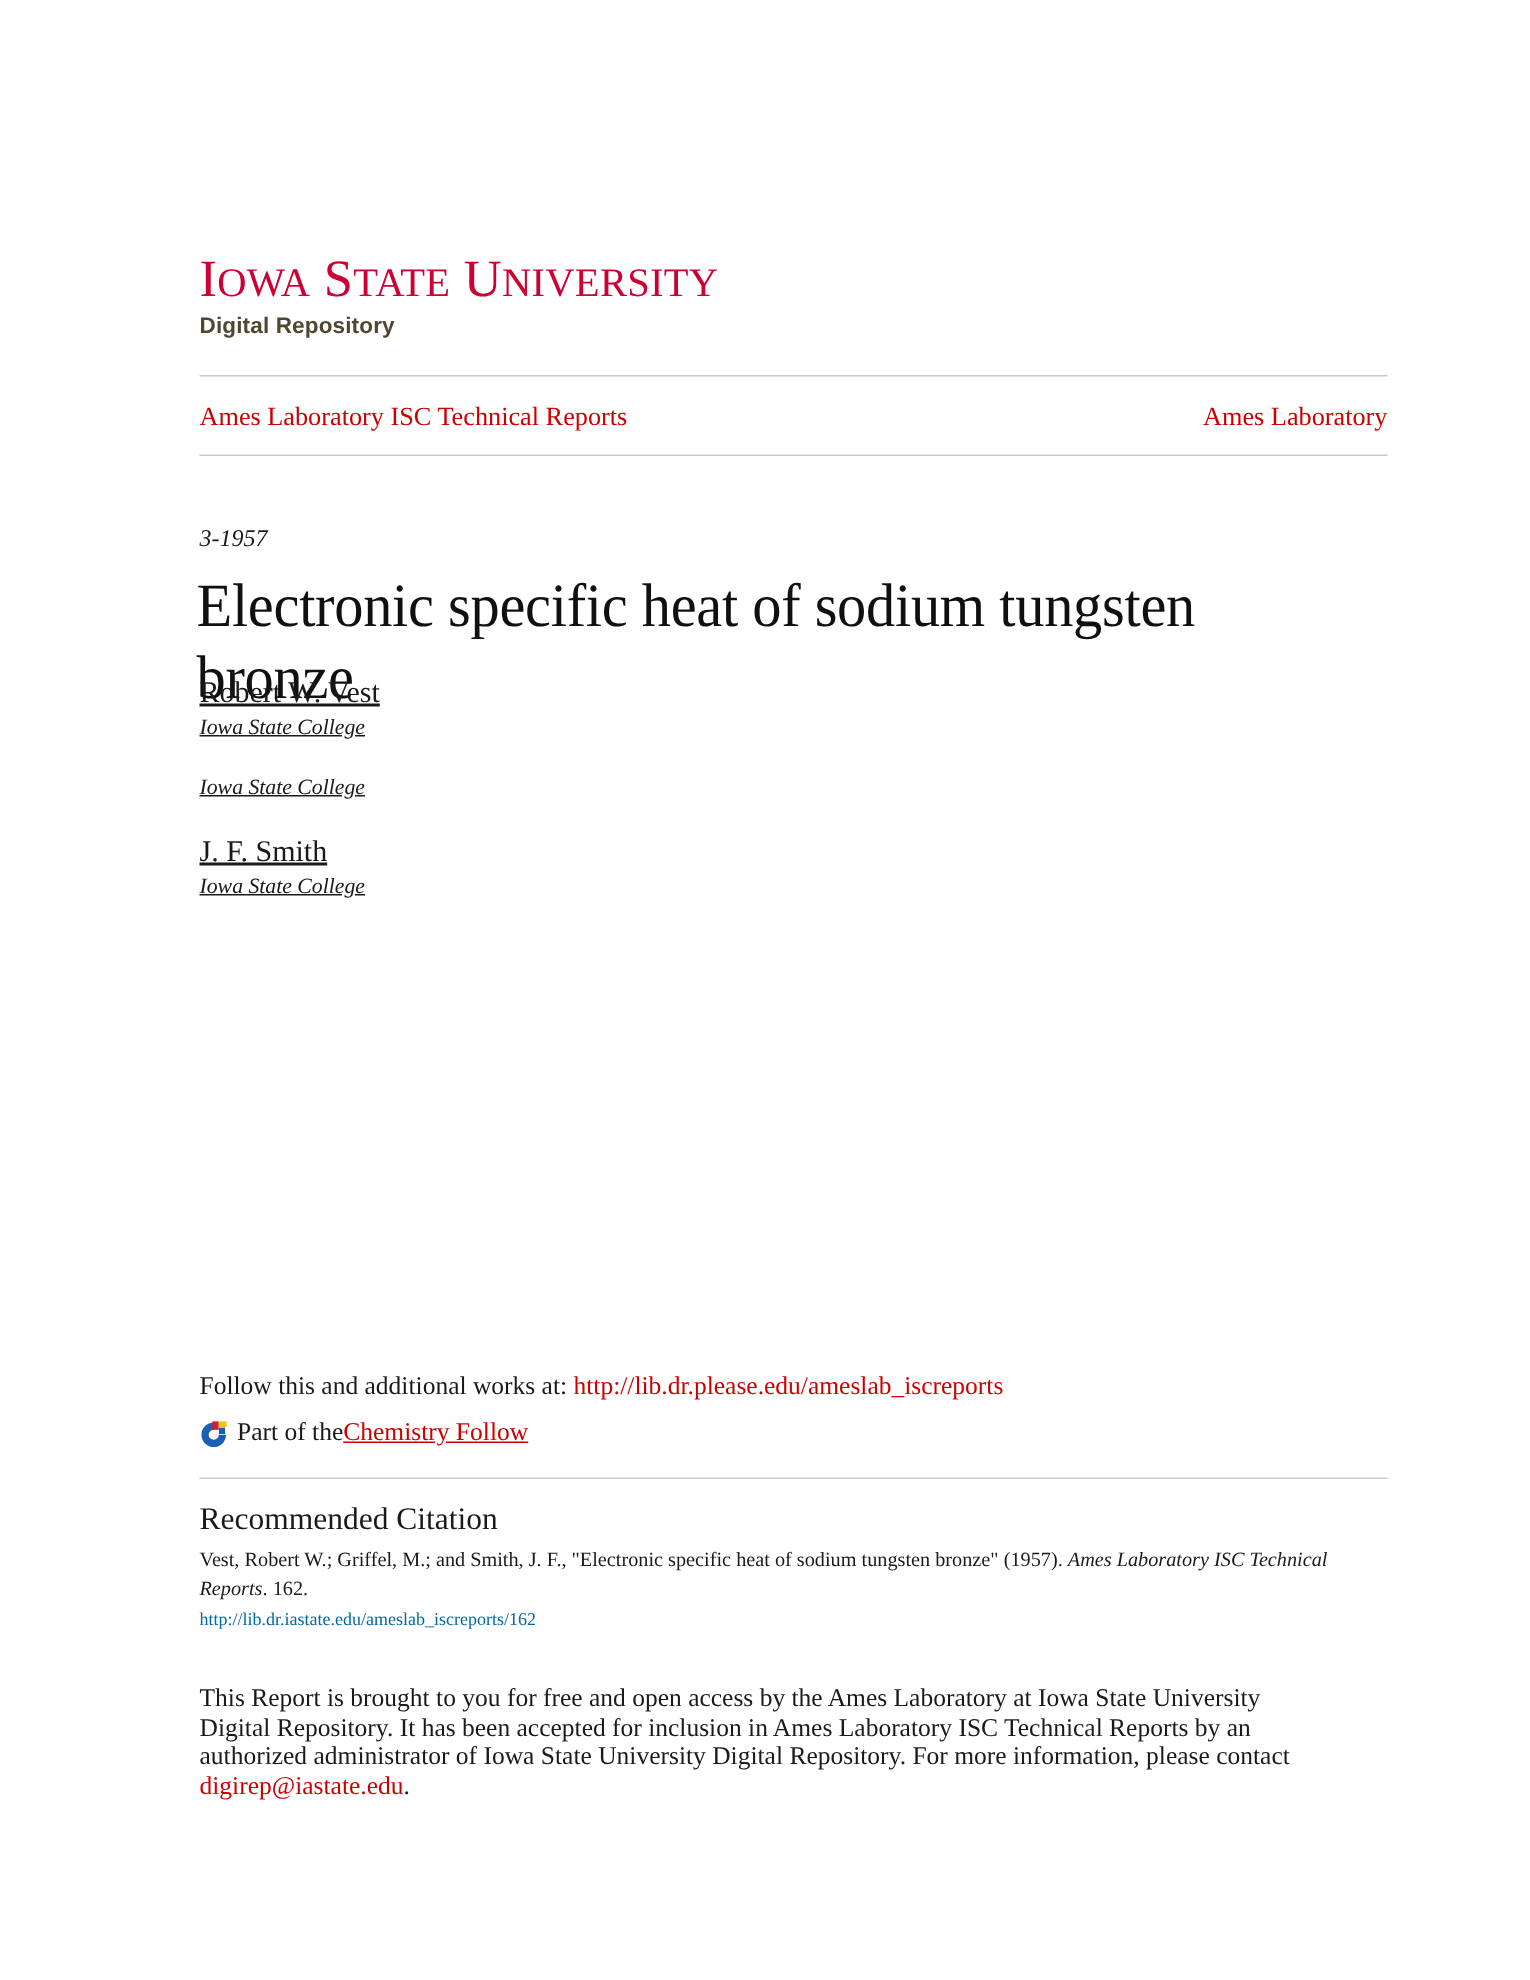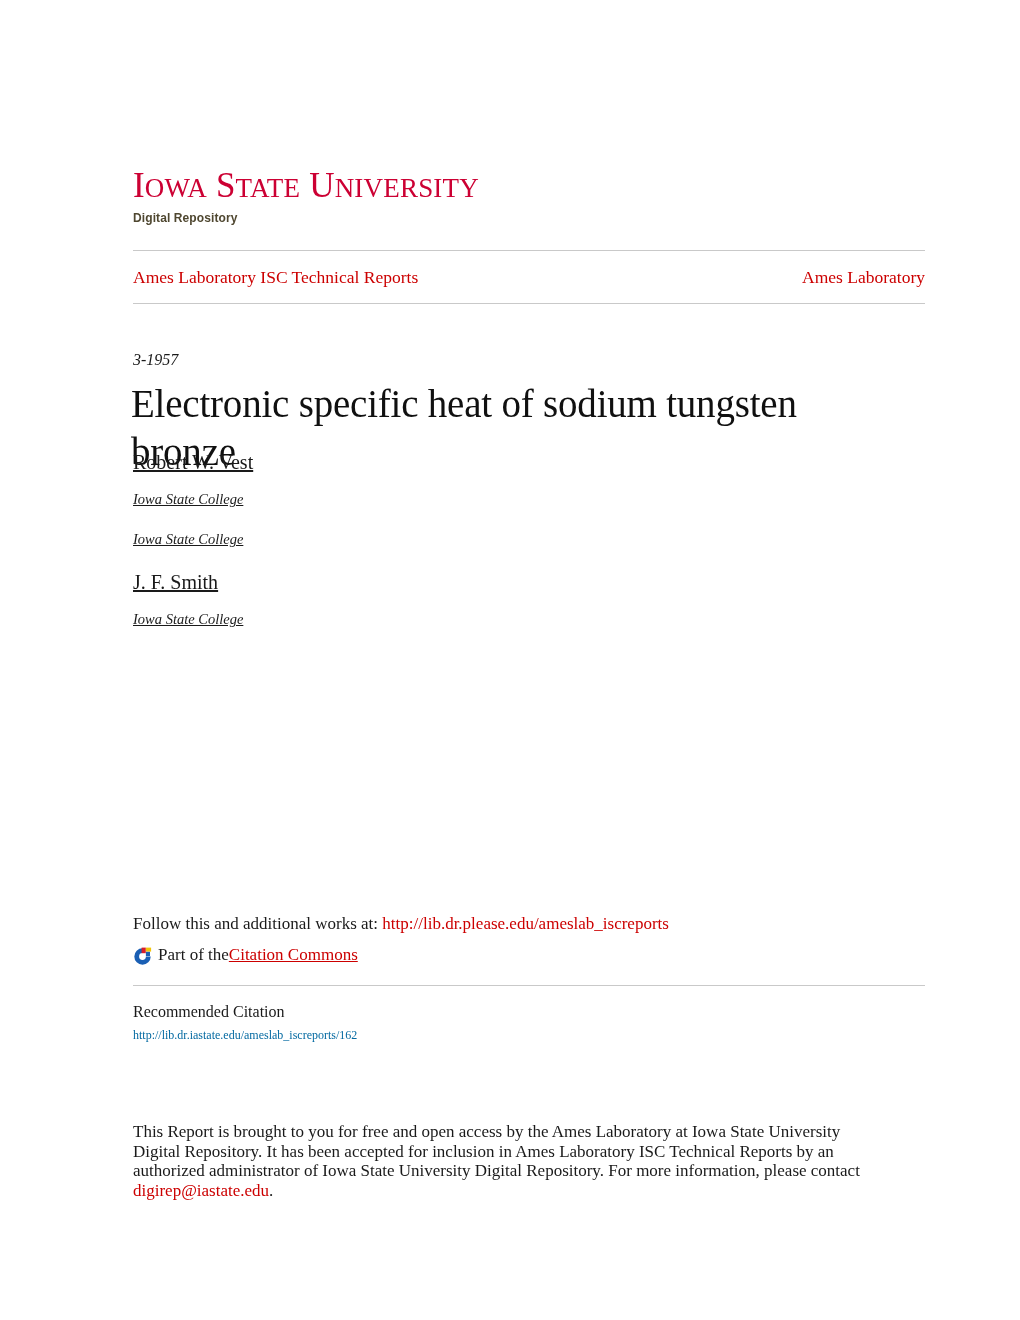--- a/index.html
+++ b/index.html
@@ -41,21 +41,21 @@
   .logo-wordmark .cap {
     font-size: 35px;
   }
   .logo-wordmark .sc {
     font-size: 27px;
   }
   .logo-sub {
     font-family: "Liberation Sans", sans-serif;
     font-weight: bold;
     color: #4f4730;
-    font-size: 12px;
+    font-size: 15px;
     line-height: 20px;
     letter-spacing: 0.1px;
     margin-top: 2px;
   }
 
   
   .rule {
     position: absolute;
     left: 0;
     width: 792px;
@@ -119,21 +119,21 @@
   .author-name {
     font-size: 20px;
     line-height: 25px;
     color: #1a1a1a;
   }
   .author-affil {
     font-size: 14.5px;
     line-height: 19px;
     font-style: italic;
     color: #1a1a1a;
-    margin-top: 15px;
+    margin-top: 1px;
   }
 
   
   .follow-block {
     position: absolute;
     left: 0;
     top: 912px;
     width: 792px;
   }
   .follow-line {
@@ -169,21 +169,21 @@
   }
 
   
   .citation-block {
     position: absolute;
     left: 0;
     top: 1000px;
     width: 760px;
   }
   .citation-heading {
-    font-size: 16px;
+    font-size: 21px;
     line-height: 24px;
     color: #1a1a1a;
   }
   .citation-body {
     font-size: 13.5px;
     line-height: 19px;
     color: #1a1a1a;
     margin-top: 6px;
   }
   .citation-body em { font-style: italic; }
@@ -251,26 +251,27 @@
     <div class="partof-line">
       <span class="dc-icon">
         <svg width="19" height="19" viewBox="0 0 19 19" xmlns="http://www.w3.org/2000/svg">
           <path d="M9.5 1.3 A8.2 8.2 0 1 0 17.7 9.5 L12.9 9.5 A3.4 3.4 0 1 1 9.5 6.1 Z" fill="#1a5fb4"></path>
           <rect x="8.6" y="0.6" width="4.2" height="5.6" fill="#d81e2a"></rect>
           <rect x="12.9" y="0.6" width="5.2" height="4.0" fill="#f2c50a"></rect>
           <rect x="12.9" y="4.8" width="4.1" height="4.2" fill="#1a5fb4"></rect>
         </svg>
       </span>
       <span>Part of the </span>
-        <span class="link-red-ul">Citation Commons</span>
+        <span class="link-red-ul">Chemistry Follow</span>
     </div>
   </div>
 
   <div class="rule r-citation"></div>
 
   <div class="citation-block">
     <div class="citation-heading">Recommended Citation</div>
+    <div class="citation-body"><span>Vest, Robert W.; Griffel, M.; and Smith, J. F., "Electronic specific heat of sodium tungsten bronze" (1957). </span><em>Ames Laboratory ISC Technical Reports</em><span>. 162.</span></div>
     <div class="citation-url">http://lib.dr.iastate.edu/ameslab_iscreports/162</div>
   </div>
 
   <div class="disclaimer"><span>This Report is brought to you for free and open access by the Ames Laboratory at Iowa State University Digital Repository. It has been accepted for inclusion in Ames Laboratory ISC Technical Reports by an authorized administrator of Iowa State University Digital Repository. For more information, please contact </span><span class="link-red">digirep@iastate.edu</span><span>.</span></div>
 
 </div>
 
 </body></html>

